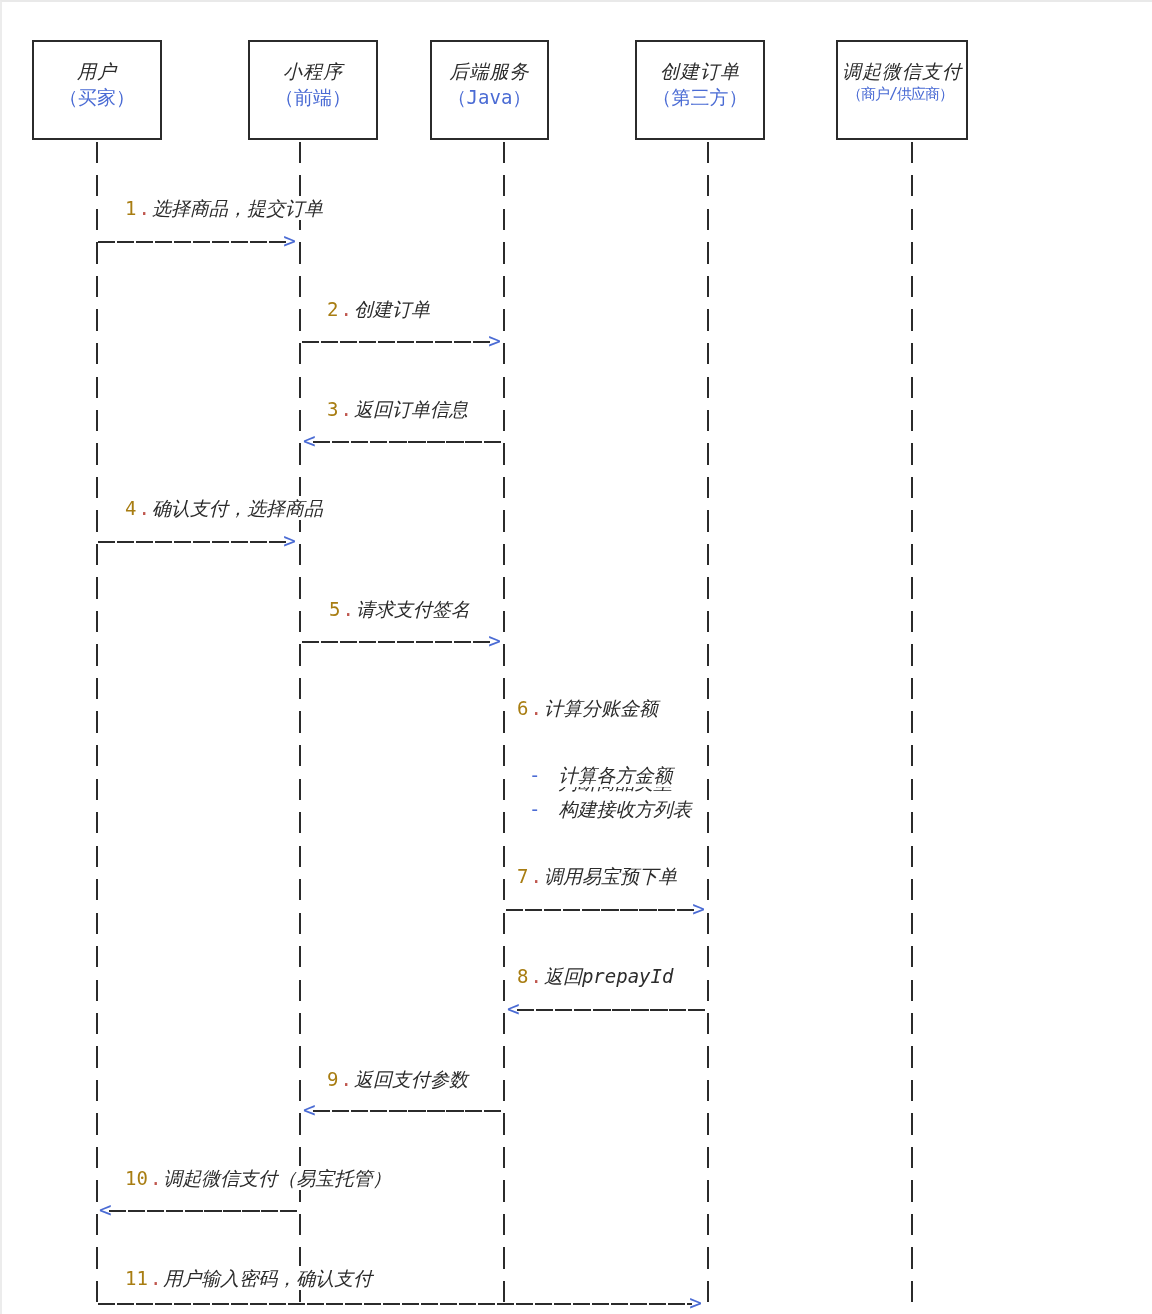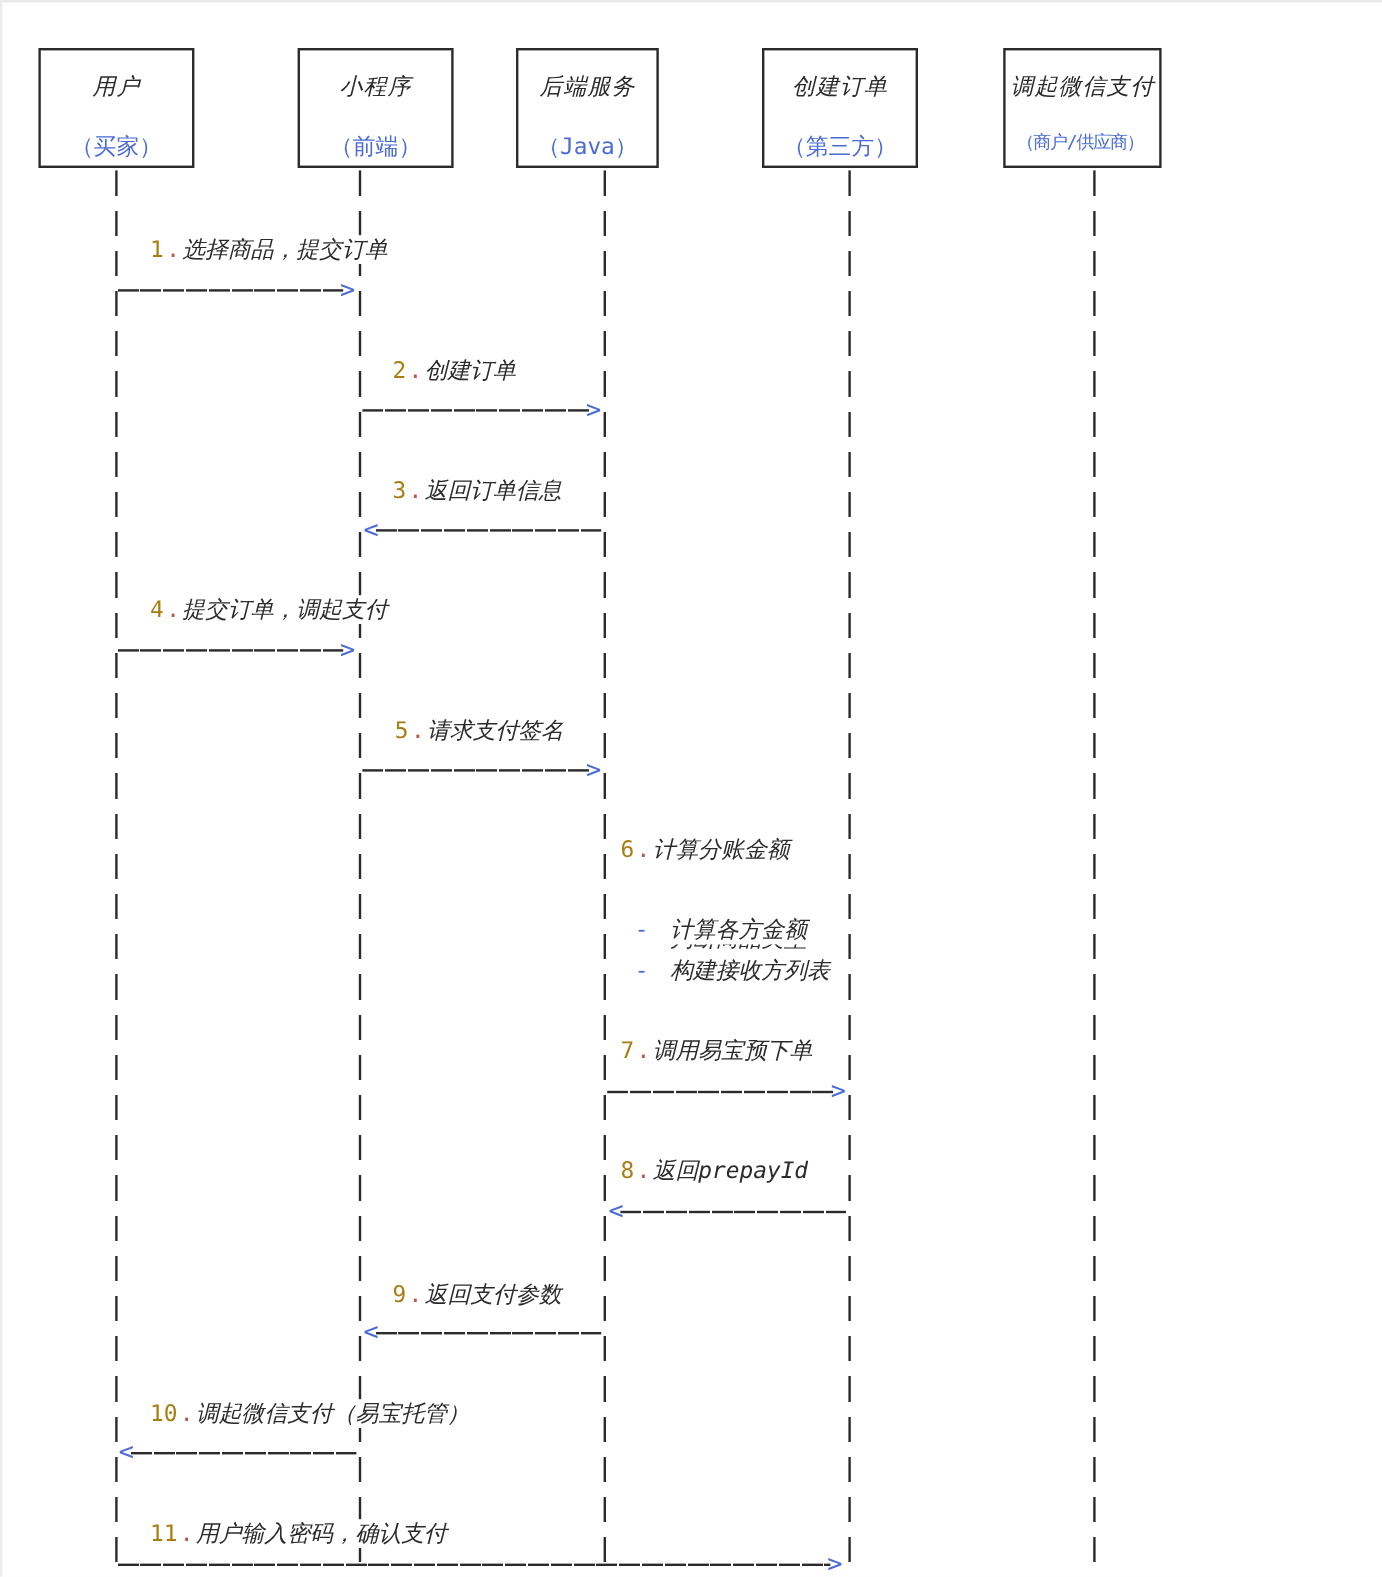--- a/index.html
+++ b/index.html
@@ -14,21 +14,21 @@
     color:#2b2b2b;
     overflow:hidden;
   }
   
   .actor{
     position:absolute;top:38px;height:100px;width:130px;
     border:2px solid #2b2b2b;box-sizing:border-box;
     text-align:center;background:#fff;
   }
   .actor .name{margin-top:17px;font-size:19px;letter-spacing:1px;white-space:nowrap;font-style:italic;}
-  .actor .sub{margin-top:24px;font-size:19px;color:#4a6bd4;white-space:nowrap;}
+  .actor .sub{margin-top:0;font-size:19px;color:#4a6bd4;white-space:nowrap;}
   .actor.wide .sub{font-size:15px;letter-spacing:-1px;margin-left:-4px;}
   
   .lifeline{
     position:absolute;top:140px;width:2px;height:1174px;
     background:repeating-linear-gradient(180deg,#2b2b2b 0 21px,transparent 21px 33.5px);
   }
   
   .msg{
     position:absolute;font-size:19px;line-height:24px;white-space:nowrap;
     background:#ffffff;padding:0 8px 0 0;
@@ -100,21 +100,21 @@
 
   <div class="msg" style="left:325px;top:395px">
     <span class="num">3</span><span class="dot">.</span><span class="txt">返回订单信息</span>
   </div>
   <div class="arrow left" style="left:301px;top:429px;width:198px">
     <span class="chev">&lt;</span>
       <span class="shaft"></span>
   </div>
 
   <div class="msg" style="left:123px;top:494px">
-    <span class="num">4</span><span class="dot">.</span><span class="txt">提交订单，调起支付</span>
+    <span class="num">4</span><span class="dot">.</span><span class="txt">确认支付，选择商品</span>
   </div>
   <div class="arrow right" style="left:96px;top:529px;width:198px">
     <span class="shaft"></span>
       <span class="chev">&gt;</span>
   </div>
 
   <div class="msg" style="left:327px;top:595px">
     <span class="num">5</span><span class="dot">.</span><span class="txt">请求支付签名</span>
   </div>
   <div class="arrow right" style="left:300px;top:629px;width:199px">

